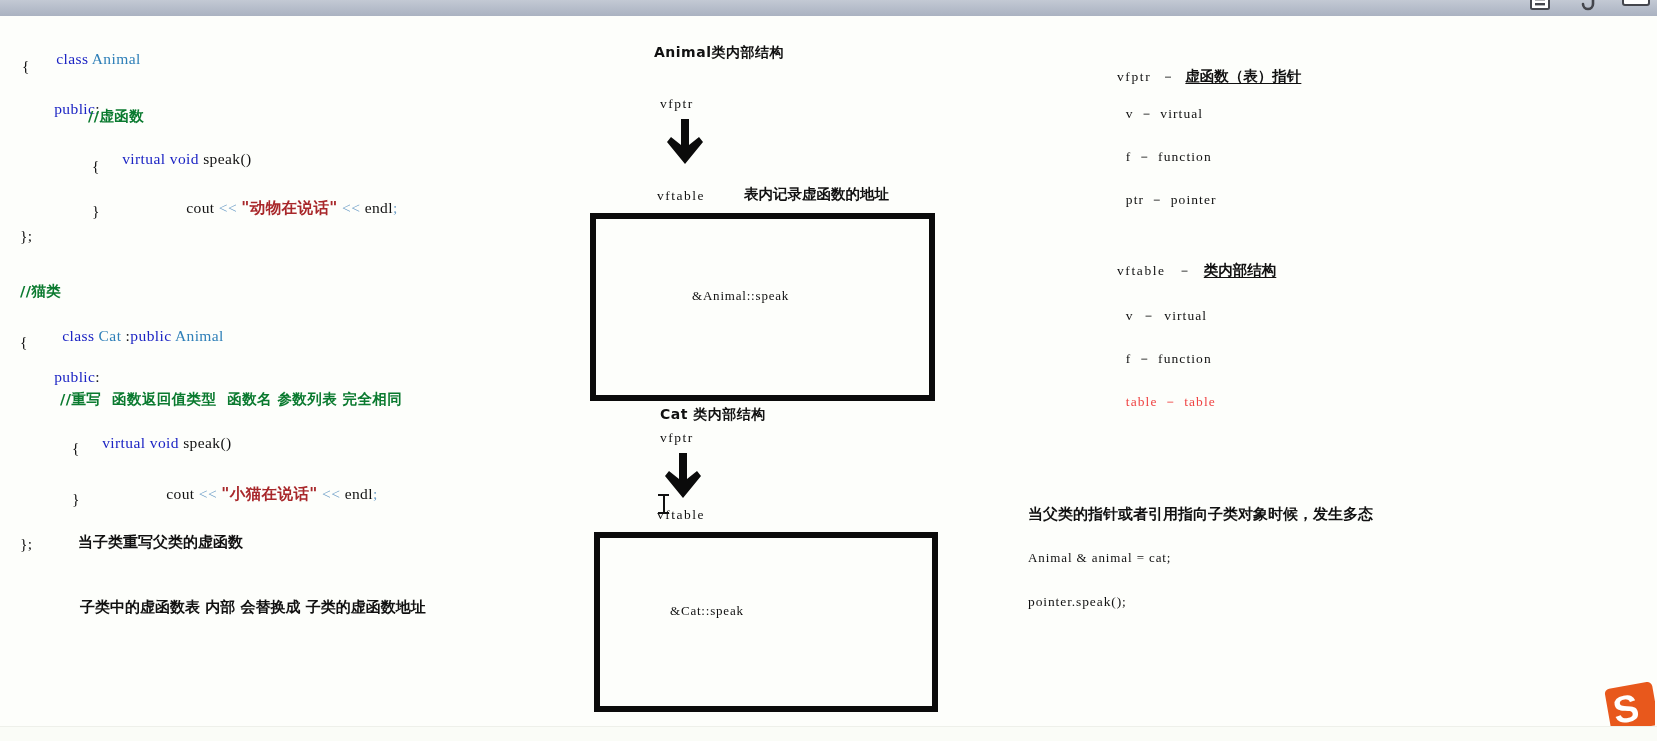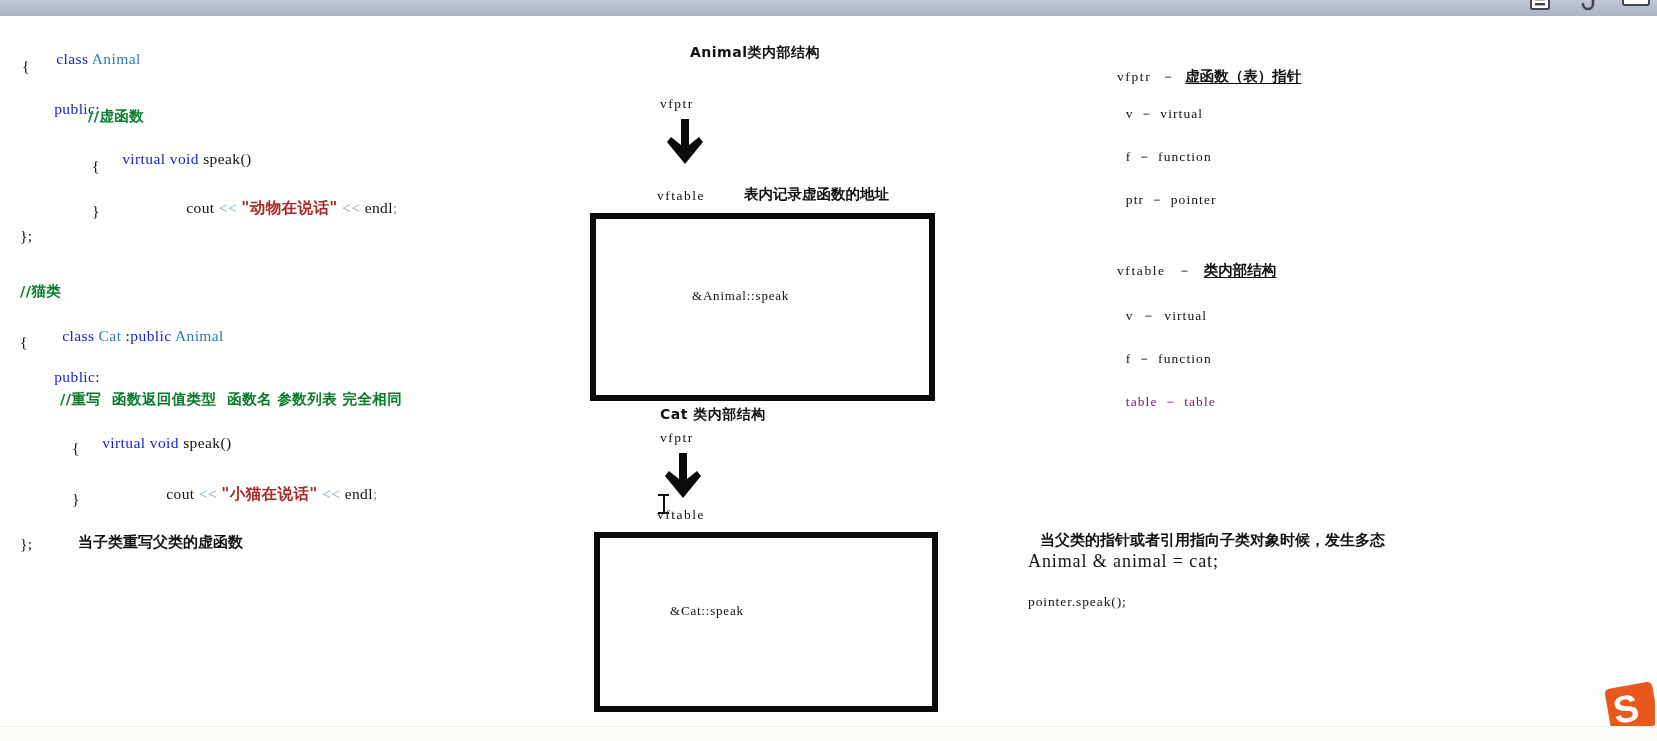--- a/index.html
+++ b/index.html
@@ -191,23 +191,24 @@
       </div>
       <div class="code-line mono plain" style="left:72px; top:423px;">{</div>
       <div class="code-line mono" style="left:132px; top:450px;">
         <span class="plain">cout </span><span class="op">&lt;&lt; </span><span class="str">"小猫在说话"</span><span class="op"> &lt;&lt; </span><span class="plain">endl</span><span class="op">;</span>
       </div>
       <div class="code-line mono plain" style="left:72px; top:474px;">}</div>
       <div class="code-line mono plain" style="left:20px; top:519px;">};</div>
     </div>
 
     <div class="t cjk" style="left:78px; top:518px; font-size:15px; color:#111;">当子类重写父类的虚函数</div>
-
-    <div>
-      <div class="t mono" style="left:690px; top:28px; font-size:14px; color:#111; font-family:'DejaVu Sans',sans-serif; font-weight:600; letter-spacing:0.5px;">Animal类内部结构</div>
+    <div class="t cjk" style="left:80px; top:583px; font-size:15px; color:#111;">子类中的虚函数表 内部 会替换成 子类的虚函数地址</div>
+
+    <div>
+      <div class="t mono" style="left:654px; top:28px; font-size:14px; color:#111; font-family:'DejaVu Sans',sans-serif; font-weight:600; letter-spacing:0.5px;">Animal类内部结构</div>
 
       <div class="t mono" style="left:660px; top:80px; font-size:13.5px; color:#111; letter-spacing:1.5px;">vfptr</div>
 
       <div class="arrow" style="left:660px; top:103px;">
         <svg width="48" height="48" viewBox="0 0 48 48">
           <path d="M21 0 h8 v26 l10 -8 l4 5 l-18 22 l-18 -22 l4 -5 l10 8 z" fill="#0b0b0b"></path>
         </svg>
       </div>
 
       <div class="t mono" style="left:657px; top:172px; font-size:13.5px; color:#111; letter-spacing:1.5px;">vftable</div>
@@ -258,28 +259,28 @@
     <div>
       <div class="t" style="left:1090px; top:230px; font-size:13.5px; color:#111;">
         <span class="mono" style="letter-spacing:1.6px;">vftable</span><span class="mono" style="padding:0 12px;">－</span><span class="cjk underlined" style="font-size:14.5px;">类内部结构</span>
       </div>
       <div class="t mono" style="left:1090px; top:276px; font-size:13.5px; color:#111; letter-spacing:1.1px;">
         <span>v</span><span style="padding:0 8px;">－</span><span>virtual</span>
       </div>
       <div class="t mono" style="left:1090px; top:319px; font-size:13.5px; color:#111; letter-spacing:1.1px;">
         <span>f</span><span style="padding:0 6px;">－</span><span>function</span>
       </div>
-      <div class="t mono" style="left:1090px; top:362px; font-size:13.5px; color:#701a75; letter-spacing:1.1px;">
+      <div class="t mono" style="left:1090px; top:362px; font-size:13.5px; color:#ef4444; letter-spacing:1.1px;">
         <span>table</span><span style="padding:0 6px;">－</span><span>table</span>
       </div>
     </div>
 
     <div>
-      <div class="t cjk" style="left:1028px; top:516px; font-size:15px; color:#111;margin-left:12px;">当父类的指针或者引用指向子类对象时候，发生多态</div>
-      <div class="t mono" style="left:1028px; top:535px; font-size:18px; color:#111; letter-spacing:0.9px;text-align:center;">Animal &amp; animal = cat;</div>
+      <div class="t cjk" style="left:1028px; top:490px; font-size:15px; color:#111;">当父类的指针或者引用指向子类对象时候，发生多态</div>
+      <div class="t mono" style="left:1028px; top:535px; font-size:13px; color:#111; letter-spacing:0.9px;text-align:center;">Animal &amp; animal = cat;</div>
       <div class="t mono" style="left:1028px; top:578px; font-size:13.5px; color:#111; letter-spacing:0.9px;">pointer.speak();</div>
     </div>
 
     <div class="logo">
       <svg width="58" height="56" viewBox="0 0 58 56">
         <g transform="rotate(-10 29 34)">
           <rect x="10" y="16" width="48" height="44" rx="5" fill="#e8581c"></rect>
           <text x="28" y="52" font-family="Liberation Sans, sans-serif" font-size="38" font-weight="700" fill="#ffffff" text-anchor="middle">S</text>
         </g>
       </svg>

